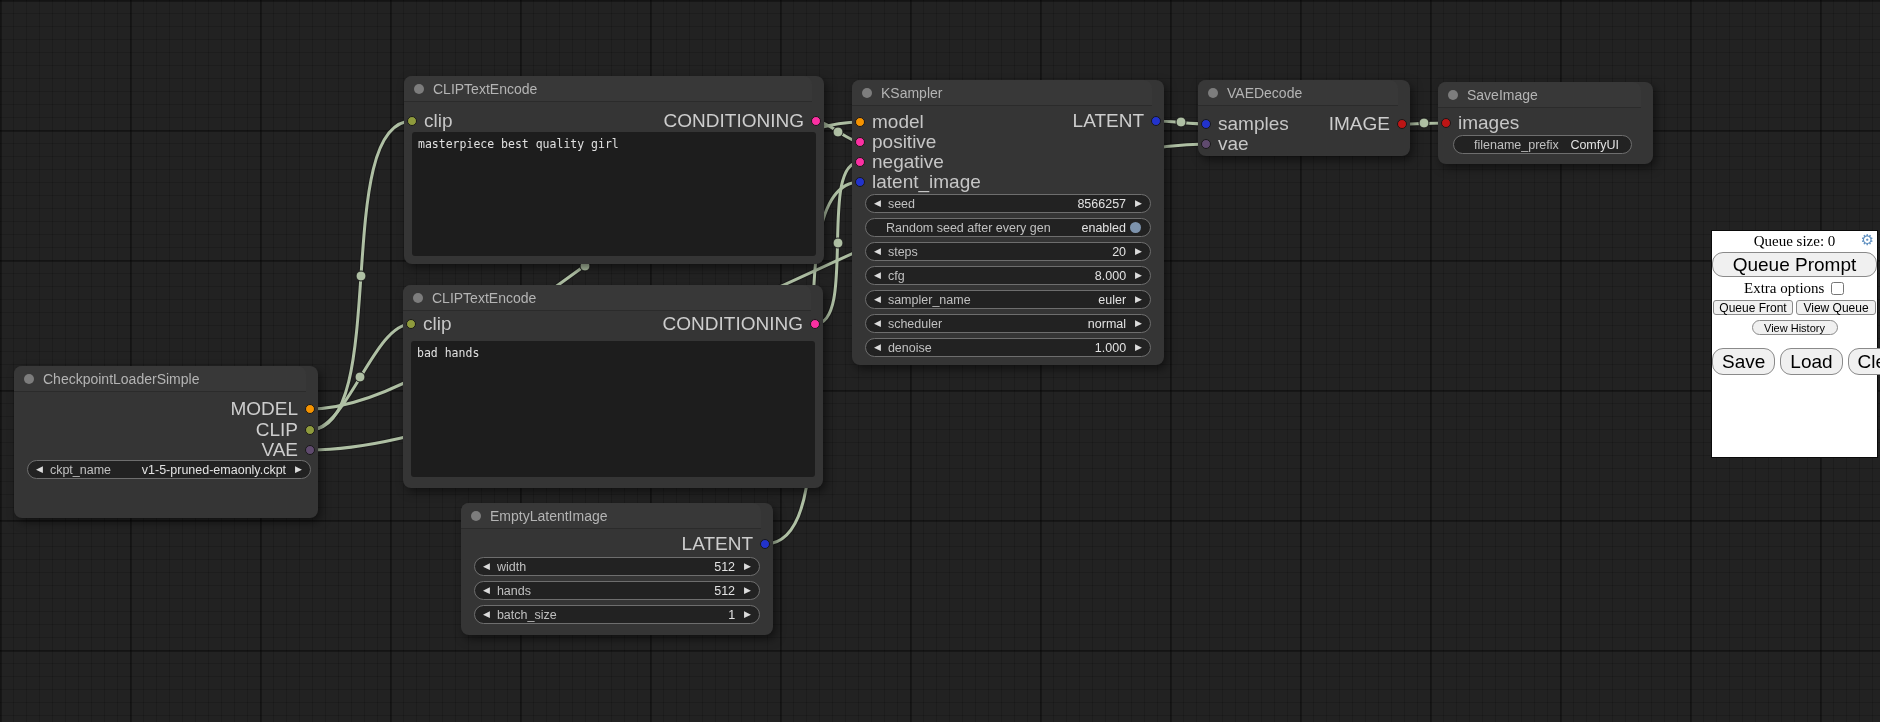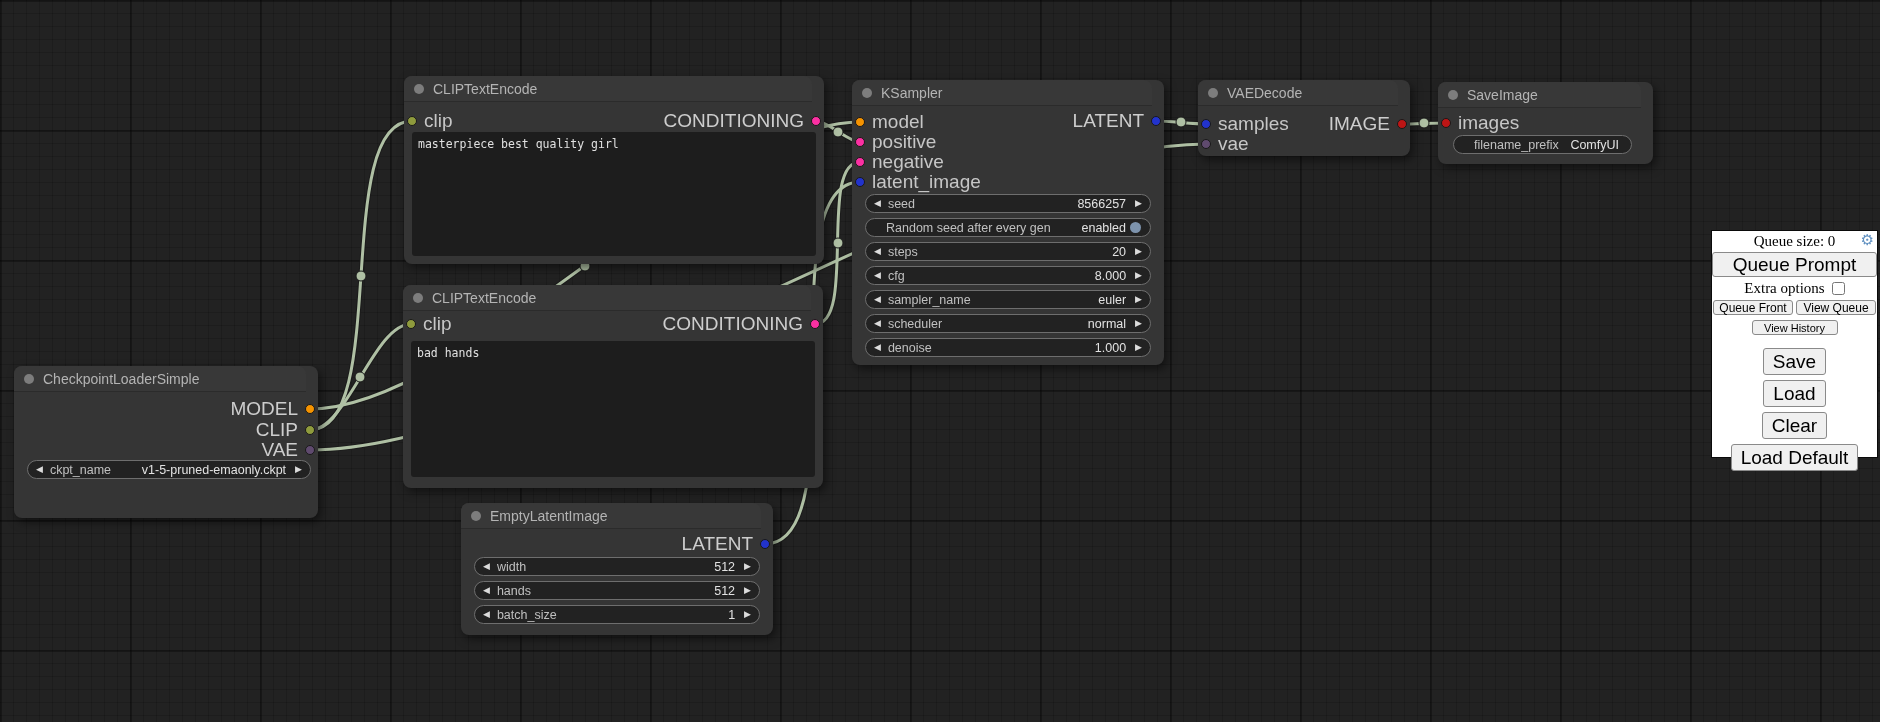--- a/index.html
+++ b/index.html
@@ -66,30 +66,30 @@
   
   .panel{
     position:absolute;z-index:3;left:1711px;top:230px;width:167px;height:228px;
     background:#ffffff;border:1px solid #0a0a0a;box-sizing:border-box;color:#000;
   }
   .panel .qsize{position:relative;height:21px;display:flex;align-items:center;justify-content:center;
     font-family:"Liberation Serif",serif;font-size:15px;}
   .panel .gear{position:absolute;right:3px;top:2px;font-size:15px;color:#6292c2;line-height:1;cursor:pointer;}
   .pbtn{
     font-family:"Liberation Sans",sans-serif;background:#f0f0f0;border:1px solid #8a8a8a;
-    border-radius:3px;color:#000;display:block;box-sizing:border-box;cursor:pointer;
+    border-radius:11px;color:#000;display:block;box-sizing:border-box;cursor:pointer;
   }
   .btn-queue-prompt{width:100%;height:25px;font-size:19px;padding:0;}
-  .extra-row{height:23px;display:flex;align-items:center;justify-content:center;gap:7px;
-    font-family:"Liberation Serif",serif;font-size:15px;}
+  .extra-row{height:23px;display:flex;align-items:center;gap:7px;
+    font-family:"Liberation Serif",serif;font-size:15px;padding-left:32px;}
   .extra-row input{width:13px;height:13px;margin:0;}
   .small-row{display:flex;gap:3px;padding:0 1px;}
   .btn-small{flex:1;height:15px;font-size:12px;padding:0;border-radius:3px;}
   .btn-history{width:86px;height:15px;font-size:11px;margin:5px auto 0;padding:0;}
-  .big-col{display:flex;flex-direction:column;align-items:center;gap:5px;margin-top:13px;}
+  .big-col{display:flex;flex-direction:row;align-items:center;gap:5px;margin-top:13px;}
   .btn-big{height:27px;font-size:19px;padding:0 9px;}
 </style>
 </head>
 <body>
 
 <div class="canvas">
 
   <svg class="wires" width="1880" height="722" viewBox="0 0 1880 722">
     <g fill="none" stroke="#1b1b1b" stroke-width="5" stroke-linecap="round">
       <path d="M310,409 C466,409 704,122 860,122"></path>

